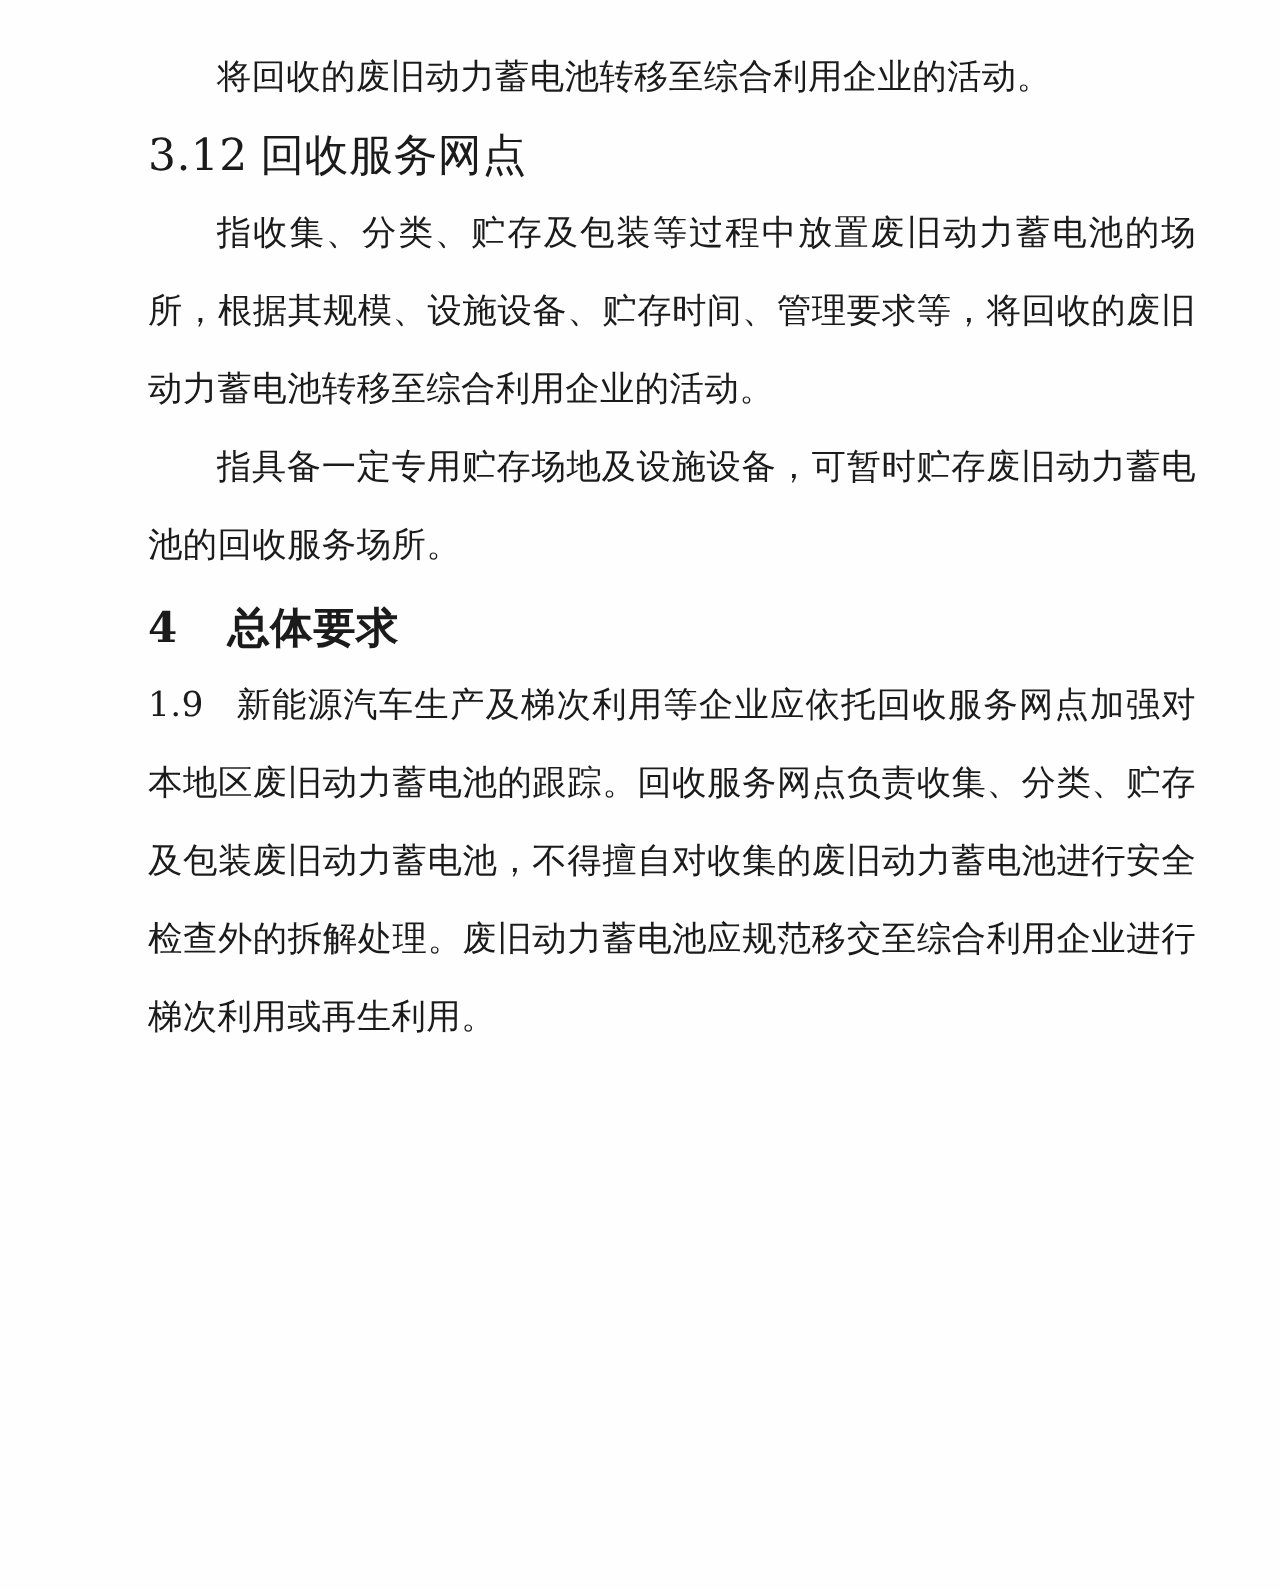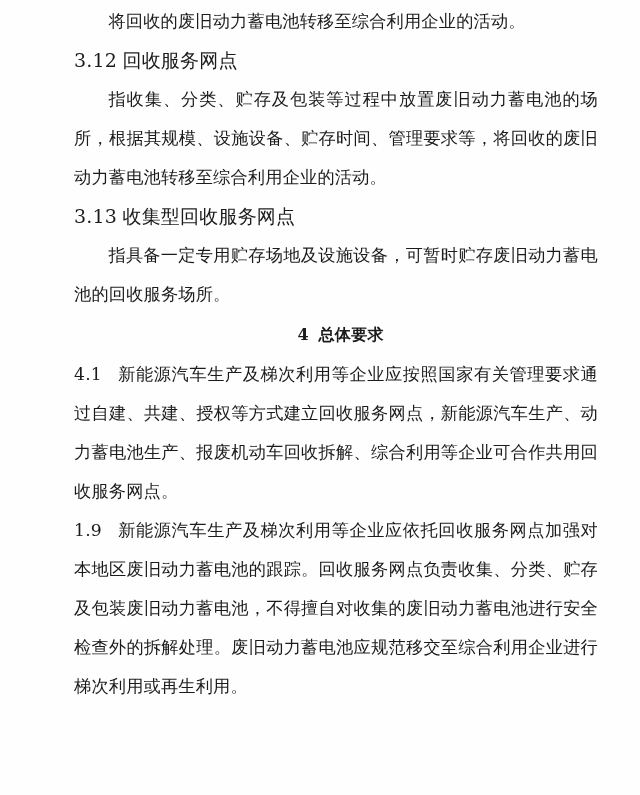--- a/index.html
+++ b/index.html
@@ -12,52 +12,51 @@
     height: 795px;
     font-family: "DejaVu Serif", "Liberation Serif", serif;
     color: #1b1b1b;
     overflow: hidden;
   }
   .page {
     position: relative;
     width: 640px;
     height: 795px;
     box-sizing: border-box;
-    padding: 2px 42px 0 74px;
+    padding: 20px 42px 0 74px;
     background: #fefefe;
   }
   .para {
     font-size: 17.2px;
     line-height: 39px;
     letter-spacing: 0.2px;
     text-align: justify;
     text-justify: inter-ideograph;
     margin: 0;
     white-space: normal;
   }
   .indent2 {
     text-indent: 2em;
   }
   .heading {
-    font-size: 19px;
+    font-size: 22px;
     line-height: 39px;
     margin: 0;
     letter-spacing: 0.2px;
   }
   .heading .num {
     display: inline-block;
     min-width: 2.55em;
   }
   .heading-major {
-    font-size: 16px;
+    font-size: 21px;
     font-weight: bold;
     line-height: 41px;
     margin: 0;
     letter-spacing: 0.4px;
-    text-align: center;
   }
   .heading-major .num {
     display: inline-block;
     min-width: 1.9em;
   }
   .numbered {
     font-size: 17.2px;
     line-height: 39px;
     margin: 0;
     letter-spacing: 0.2px;
@@ -73,25 +72,23 @@
 <body>
 
 <div class="page">
 
   <p class="para indent2">将回收的废旧动力蓄电池转移至综合利用企业的活动。</p>
 
   <p class="heading"><span class="num">3.12</span><span>回收服务网点</span></p>
 
   <p class="para indent2">指收集、分类、贮存及包装等过程中放置废旧动力蓄电池的场所，根据其规模、设施设备、贮存时间、管理要求等，将回收的废旧动力蓄电池转移至综合利用企业的活动。</p>
 
-  <p class="heading"><span class="num">3.13</span><span>收集型回收服务网点</span></p>
 
   <p class="para indent2">指具备一定专用贮存场地及设施设备，可暂时贮存废旧动力蓄电池的回收服务场所。</p>
 
 
 
   <p class="heading-major"><span class="num">4</span><span>总体要求</span></p>
 
-  <p class="numbered"><span class="num">4.1</span><span>新能源汽车生产及梯次利用等企业应按照国家有关管理要求通过自建、共建、授权等方式建立回收服务网点，新能源汽车生产、动力蓄电池生产、报废机动车回收拆解、综合利用等企业可合作共用回收服务网点。</span></p>
 
   <p class="numbered"><span class="num">1.9</span><span>新能源汽车生产及梯次利用等企业应依托回收服务网点加强对本地区废旧动力蓄电池的跟踪。回收服务网点负责收集、分类、贮存及包装废旧动力蓄电池，不得擅自对收集的废旧动力蓄电池进行安全检查外的拆解处理。废旧动力蓄电池应规范移交至综合利用企业进行梯次利用或再生利用。</span></p>
 
 </div>
 
 </body></html>

